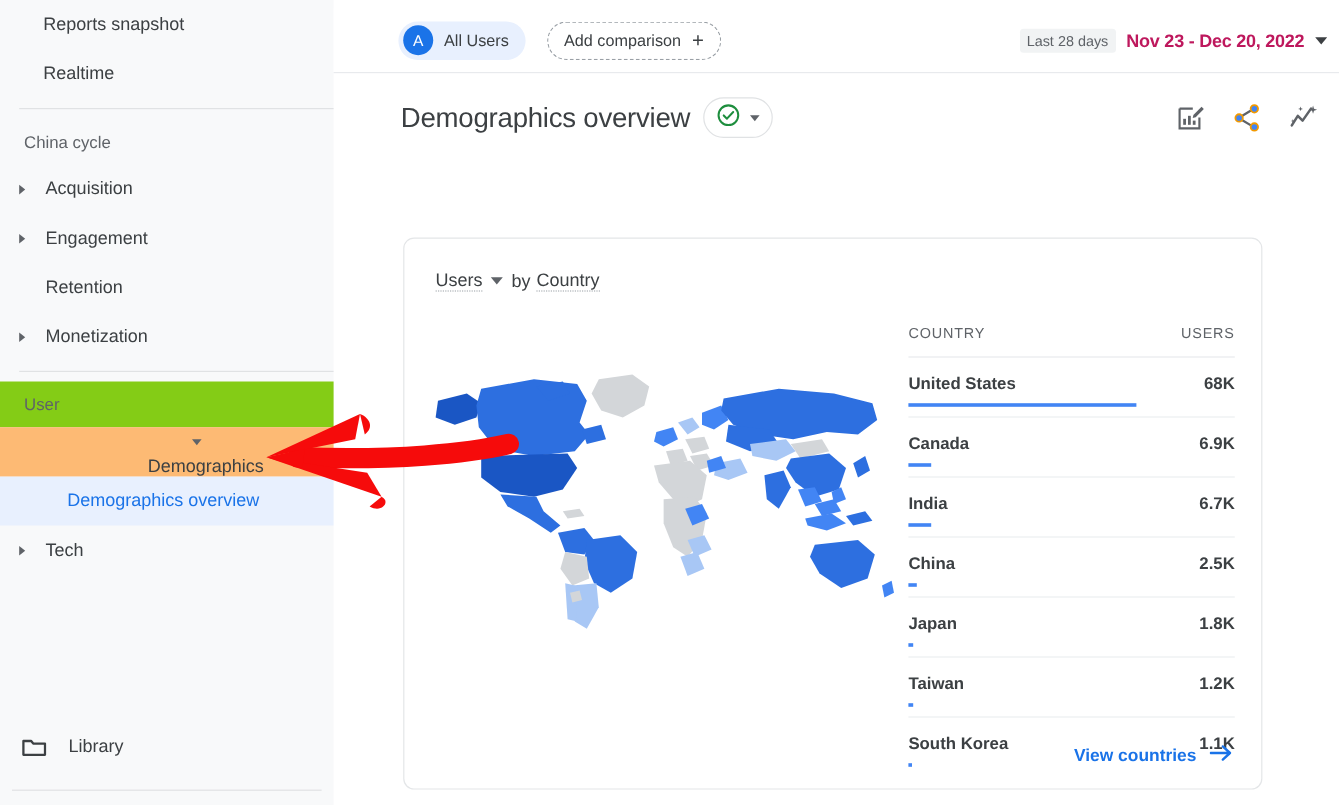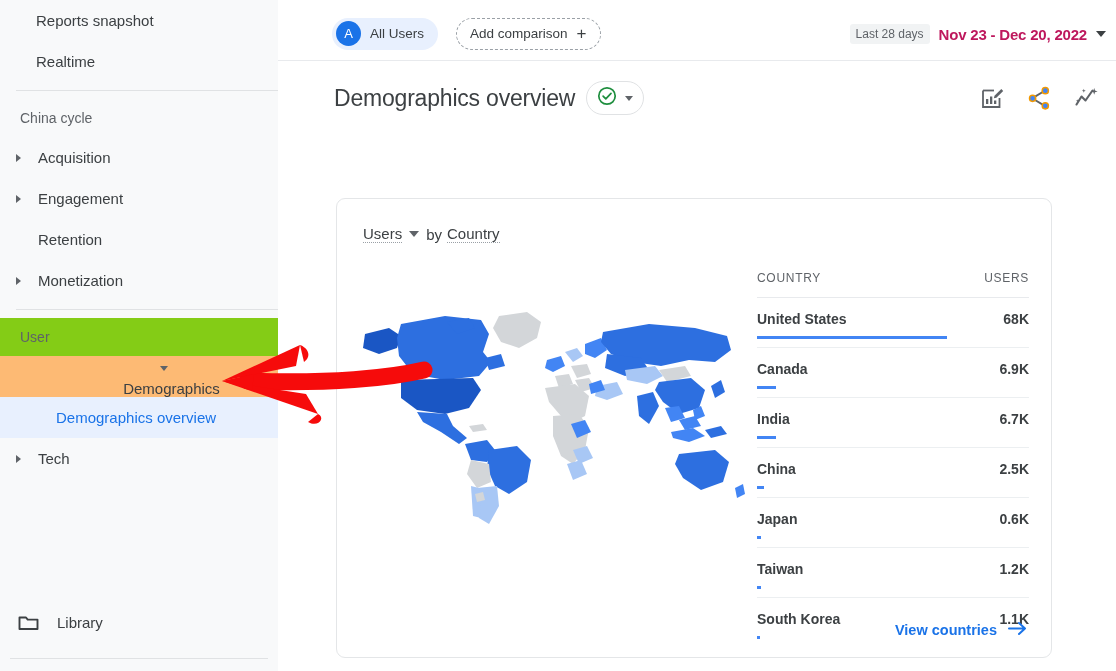--- a/index.html
+++ b/index.html
@@ -503,21 +503,21 @@
             <span class="row-val">2.5K</span>
           </div>
           <div class="bar-track">
               <div class="bar-fill" style="width:2.6%"></div>
             </div>
         </div>
 
         <div class="row">
           <div class="row-top">
             <span class="row-name">Japan</span>
-            <span class="row-val">0.6K</span>
+            <span class="row-val">1.8K</span>
           </div>
           <div class="bar-track">
               <div class="bar-fill" style="width:1.5%"></div>
             </div>
         </div>
 
         <div class="row">
           <div class="row-top">
             <span class="row-name">Taiwan</span>
             <span class="row-val">1.2K</span>

